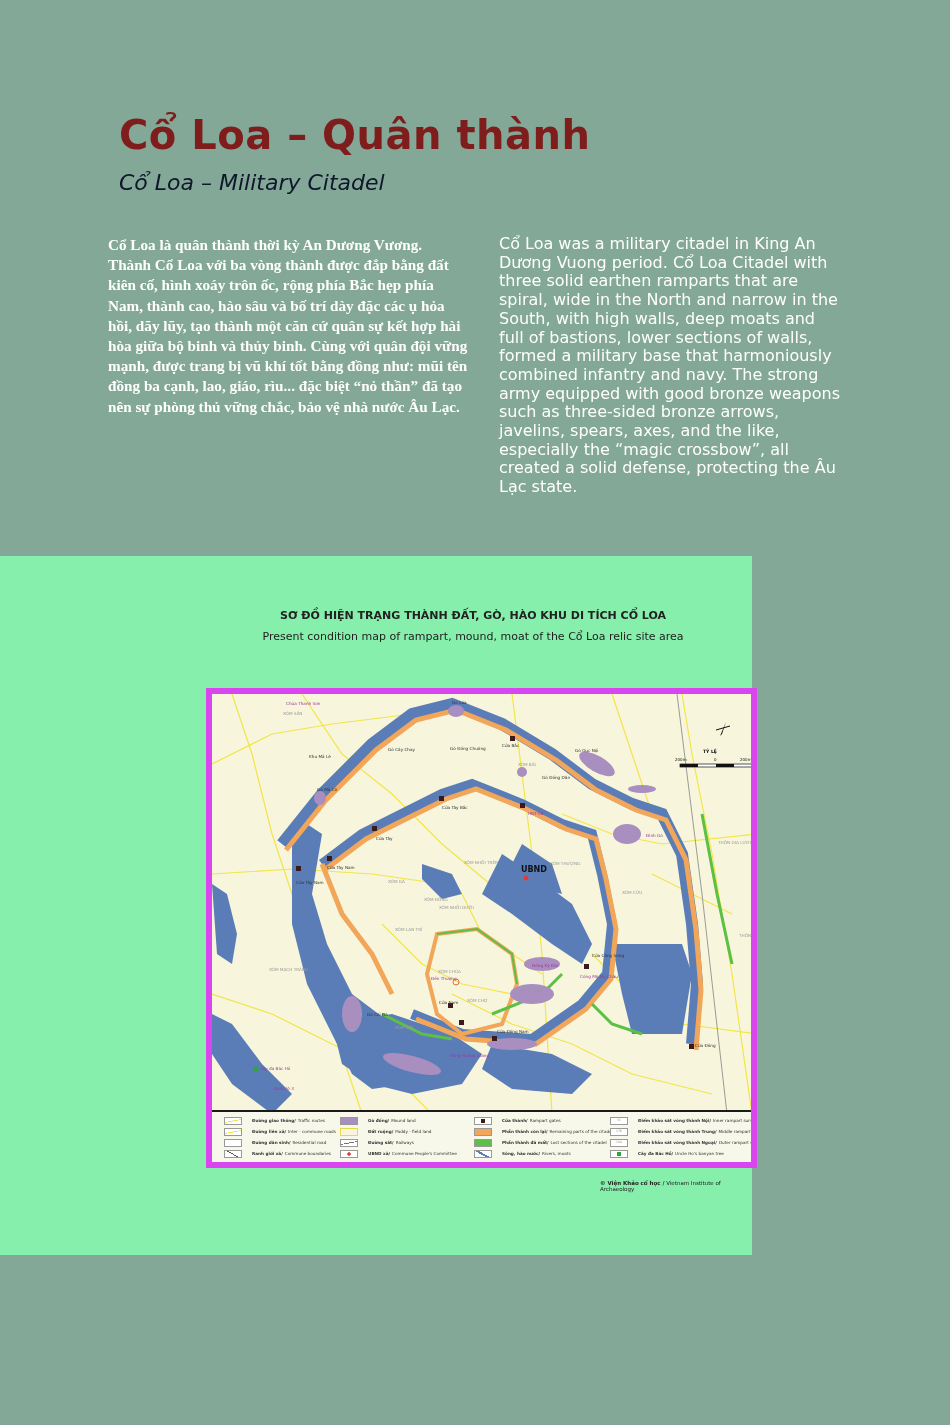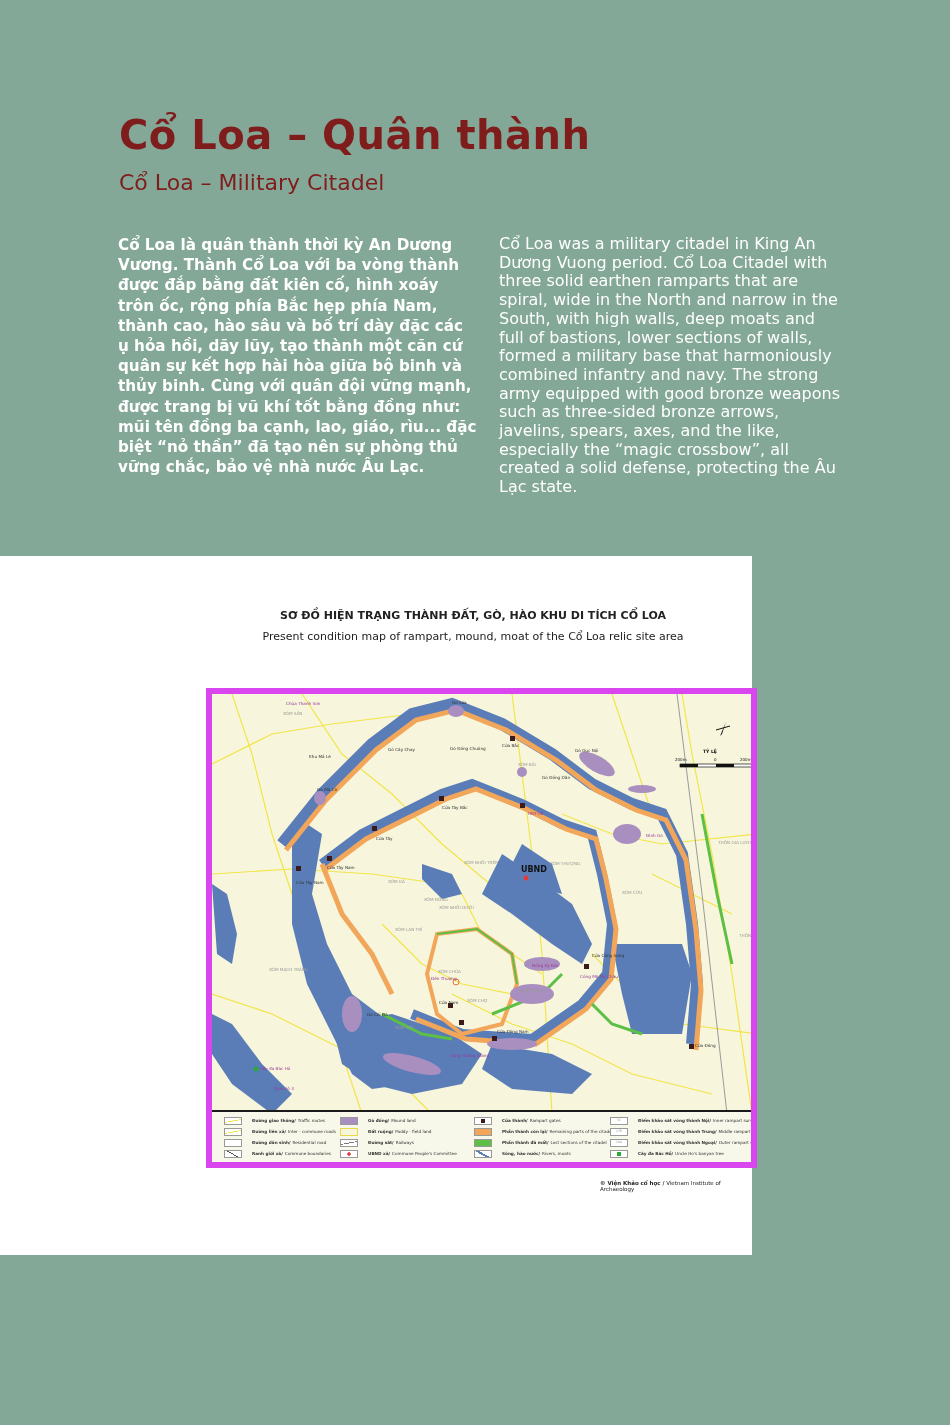--- a/index.html
+++ b/index.html
@@ -1,23 +1,23 @@
 <!DOCTYPE html>
 <html><head>
 <meta charset="utf-8">
 <style>
   * { box-sizing: border-box; margin: 0; padding: 0; }
   html, body { width: 950px; height: 1425px; background: #84a897; overflow: hidden; }
   body { font-family: "DejaVu Sans", sans-serif; position: relative; }
   .top { position: absolute; left: 0; top: 0; width: 950px; height: 556px; background: #84a897; }
   .title { position: absolute; left: 119px; top: 112px; font-size: 40px; font-weight: bold; color: #7f1d1d; letter-spacing: 0.5px; }
-  .subtitle { position: absolute; left: 119px; top: 170px; font-size: 22px; color: #7f1d1d; font-weight: normal; }
-  .para-vi { position: absolute; left: 118px; top: 235px; width: 360px; font-size: 15.2px; line-height: 20.2px; color: #fff; font-weight: bold; }
+  .subtitle { position: absolute; left: 119px; top: 170px; font-size: 22px; color: #0f172a; font-weight: normal; font-style: italic; }
+  .para-vi { position: absolute; left: 108px; top: 235px; width: 360px; font-size: 15.2px; line-height: 20.2px; color: #fff; font-weight: bold; font-family: Liberation Serif, serif; }
   .para-en { position: absolute; left: 499px; top: 235px; width: 345px; font-size: 16px; line-height: 18.7px; color: #fff; }
-  .mid { position: absolute; left: 0; top: 556px; width: 752px; height: 699px; background: #ffffff; }
+  .mid { position: absolute; left: 0; top: 556px; width: 752px; height: 699px; background: #86efac; }
   .map-title { position: absolute; left: 0; width: 946px; top: 53px; text-align: center; font-size: 11px; font-weight: bold; color: #222; }
   .map-sub { position: absolute; left: 0; width: 946px; top: 74px; text-align: center; font-size: 11px; color: #222; }
   .map-frame { position: absolute; left: 206px; top: 132px; width: 551px; height: 480px; border: 6px solid #d946ef; background: #f7f6dc; overflow: hidden; }
   .map-frame svg { position: absolute; left: 0; top: 0; }
   .legend { position: absolute; left: 0; bottom: 0; width: 545px; height: 52px; background: #f8f8ea; border-top: 2px solid #1a1a1a; }
   .lg-item { position: absolute; font-size: 4.2px; color: #333; white-space: nowrap; display: flex; align-items: center; height: 9px; }
   .lg-sw { width: 18px; height: 8px; border: 1px solid #999; margin-right: 10px; display: inline-block; background: #fff; position: relative; }
   .lg-item b { font-weight: bold; margin-right: 2px; }
   .credit { position: absolute; left: 600px; top: 624px; font-size: 5.5px; color: #222; }
   .credit b { font-weight: bold; }

